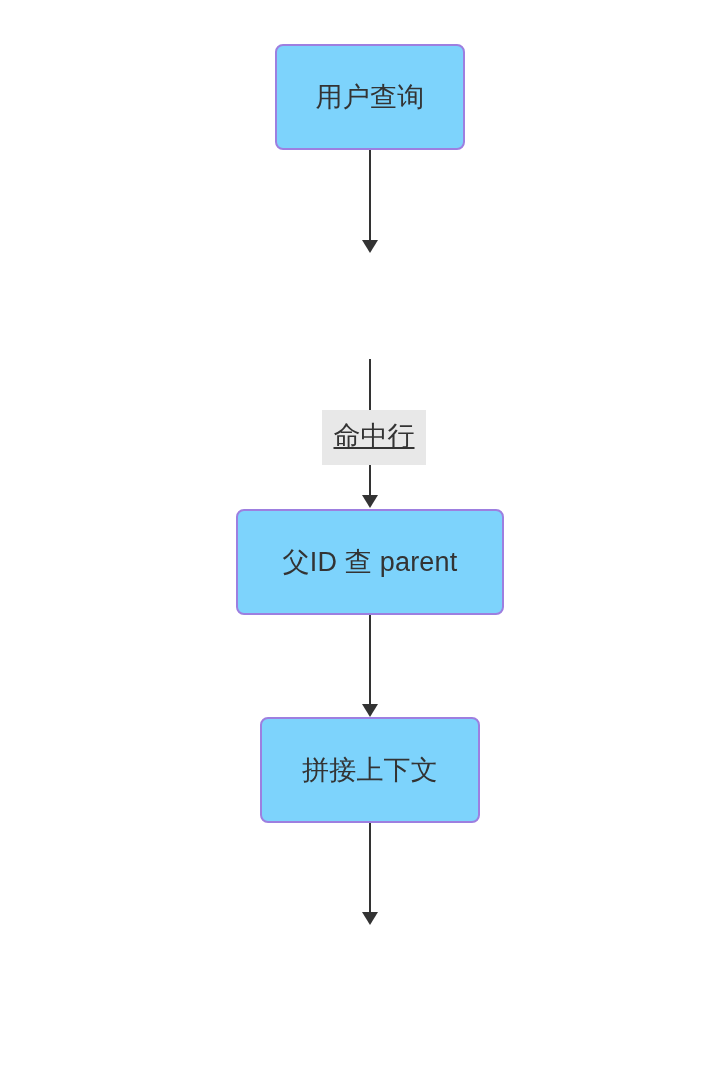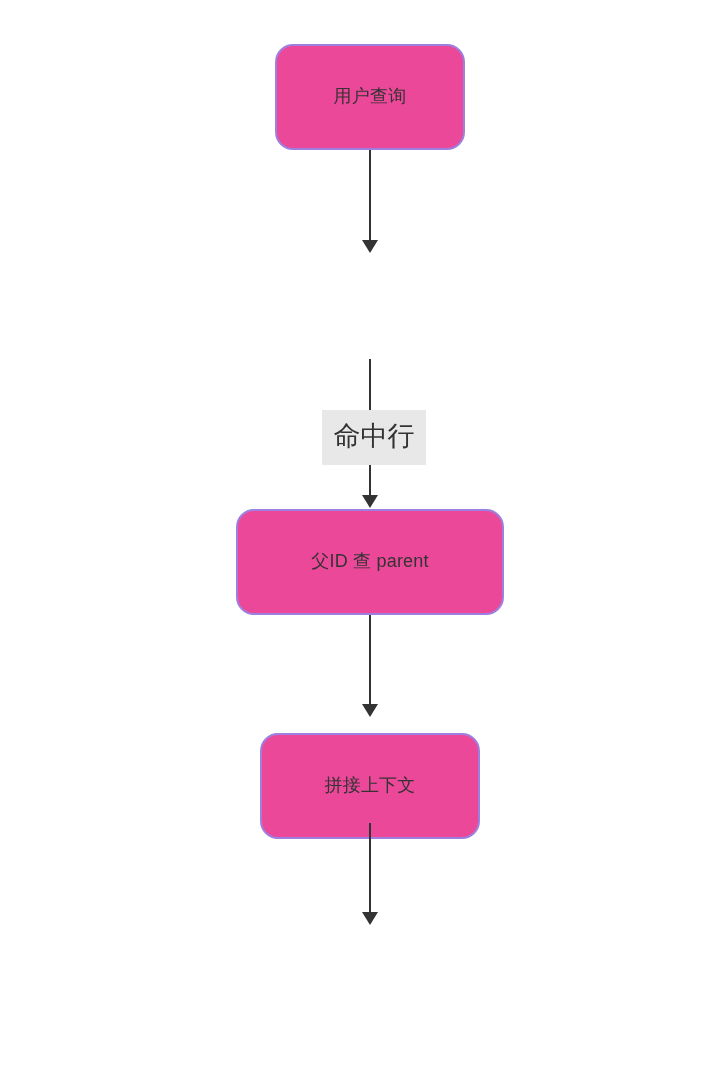--- a/index.html
+++ b/index.html
@@ -19,28 +19,28 @@
     position: absolute;
     left: 0;
     top: 0;
     width: 724px;
     height: 1076px;
   }
 
   .node {
     position: absolute;
     box-sizing: border-box;
-    background: #ec4899;
+    background: #7dd3fc;
     border: 2px solid #9d7fe0;
-    border-radius: 18px;
+    border-radius: 8px;
     display: flex;
     align-items: center;
     justify-content: center;
     color: #333333;
-    font-size: 18px;
+    font-size: 27px;
     line-height: 1.2;
     white-space: nowrap;
     letter-spacing: 0.2px;
   }
 
   .edge-line {
     position: absolute;
     width: 2px;
     background: #333333;
   }
@@ -58,20 +58,21 @@
     position: absolute;
     background: #e8e8e8;
     color: #333333;
     font-size: 27px;
     line-height: 1.2;
     padding: 4px 3px 6px 3px;
     white-space: nowrap;
     display: flex;
     align-items: center;
     justify-content: center;
+    text-decoration: underline;
   }
 </style>
 </head>
 <body>
 
 <div id="flow-canvas">
 
   <div class="node" style="left:275px; top:44px; width:190px; height:106px;">
     <span>用户查询</span>
   </div>
@@ -86,21 +87,21 @@
     <span>命中行</span>
   </div>
 
   <div class="node" style="left:236px; top:509px; width:268px; height:106px;">
     <span>父ID 查 parent</span>
   </div>
 
   <div class="edge-line" style="left:369px; top:615px; height:90px;"></div>
   <div class="edge-arrow" style="left:362px; top:704px;"></div>
 
-  <div class="node" style="left:260px; top:717px; width:220px; height:106px;margin-top:16px;">
+  <div class="node" style="left:260px; top:717px; width:220px; height:106px;">
     <span>拼接上下文</span>
   </div>
 
   <div class="edge-line" style="left:369px; top:823px; height:90px;"></div>
   <div class="edge-arrow" style="left:362px; top:912px;"></div>
 
 
 </div>
 
 </body></html>

